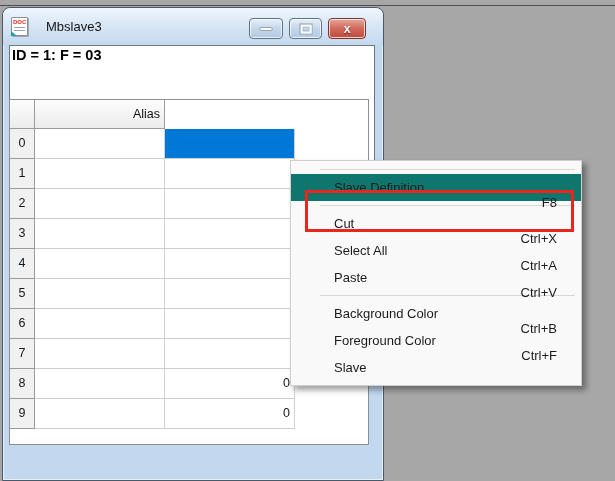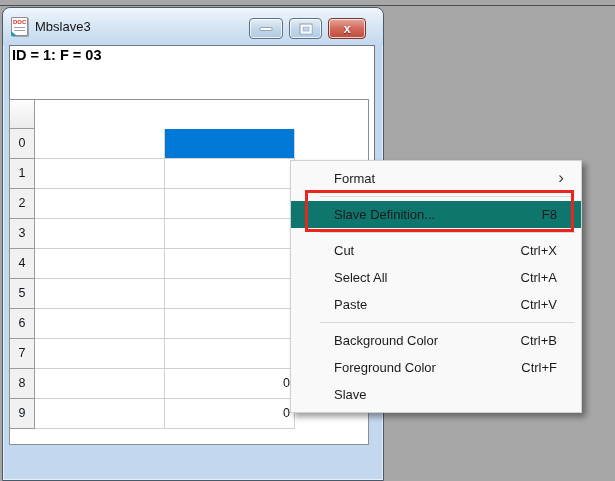--- a/index.html
+++ b/index.html
@@ -17,21 +17,21 @@
               display:flex; align-items:center;
               background:linear-gradient(#f0f6fc, #d9e7f5 45%, #c3d8ee); }
   .doc-icon { position:relative; width:17px; height:19px; background:#fdfdfd;
               border:1px solid #8a8f96; border-radius:1px; box-shadow:1px 1px 0 rgba(90,100,110,.45); }
   .doc-icon .doc-word { position:absolute; left:1px; top:1px; font-size:6px; font-weight:bold;
               color:#e03020; letter-spacing:0; line-height:6px; }
   .doc-icon .doc-line1, .doc-icon .doc-line2 { position:absolute; left:2px; height:1px; background:#9aa2aa; width:11px; }
   .doc-icon .doc-line1 { top:9px; } .doc-icon .doc-line2 { top:12px; }
   .doc-icon .doc-curl { position:absolute; left:-1px; bottom:-1px; width:6px; height:5px;
               background:#2e9aa8; clip-path:polygon(0 100%, 100% 100%, 0 0); }
-  .window-title { margin-left:7px; font-size:13px; color:#141414; }
+  .window-title { margin-left:18px; font-size:13px; color:#141414; }
 
   .win-controls { position:absolute; top:10px; left:246px; display:flex; gap:6px; }
   .win-btn { height:21px; border-radius:4px; position:relative;
              border:1px solid #5f7187; box-shadow:inset 0 0 0 1px rgba(255,255,255,.75); }
   .btn-blue { background:linear-gradient(#e6eff8, #c4d7ea 50%, #b0c9e2); }
   .btn-min { width:34px; } .btn-restore { width:33px; } 
   .btn-close { width:38px; background:linear-gradient(#e6a89c, #d2695c 50%, #c04a3c);
                border-color:#7e3228; }
   .glyph-min { position:absolute; left:50%; top:50%; transform:translate(-50%,-50%);
                width:13px; height:4px; background:#fcfdfe; border:1px solid #94a2b2; border-radius:1px; }
@@ -67,21 +67,21 @@
   .cell.value { width:130px; text-align:right; padding-right:4px; }
   .cell.selected { background:#0078d7; }
   .rowfiller { flex:1; background:#fff; }
 
   
   .context-menu { position:absolute; left:290px; top:160px; width:292px; z-index:5;
                   background:#f9f9f9; border:1px solid #cfcfcf; padding:4px 0;
                   box-shadow:4px 4px 6px rgba(0,0,0,.38); font-size:13px; color:#1b1b1b; }
   .menu-item { position:relative; height:27px; line-height:27px; padding-left:43px; }
   .menu-item.highlighted { background:#0f766e; }
-  .menu-shortcut { position:absolute; right:24px; top:0; line-height:27px; }
+  .menu-shortcut { position:absolute; right:24px; top:15px; line-height:27px; }
   .submenu-arrow { position:absolute; right:17px; top:0; line-height:26px; font-size:17px; color:#3f3f3f; }
   .menu-separator { height:1px; background:#d8d8d8; margin:4px 6px 4px 29px; }
 
   
   .annotation-rect { position:absolute; left:305px; top:190px; width:269px; height:42px;
                      border:3px solid #e8261d; z-index:6; pointer-events:none; }
 </style>
 </head>
 <body>
 
@@ -109,20 +109,21 @@
         </div>
       </div>
     </div>
 
     <div class="client">
       <div class="status-line">ID = 1: F = 03</div>
 
       <div class="grid">
         <div class="grid-header-row">
           <div class="hcell corner"></div>
+          <div class="hcell alias">Alias</div>
           <div class="hfiller"></div>
         </div>
 
         <div class="grid-row">
           <div class="rowhdr">0</div>
           <div class="cell alias"></div>
           <div class="cell value selected"></div>
           <div class="rowfiller"></div>
         </div>
         <div class="grid-row">
@@ -177,24 +178,20 @@
           <div class="rowhdr">9</div>
           <div class="cell alias"></div>
           <div class="cell value">0</div>
           <div class="rowfiller"></div>
         </div>
       </div>
     </div>
   </div>
 
   <div class="context-menu">
-    <div class="menu-item">
-      <span>Format</span>
-      <span class="submenu-arrow">›</span>
-    </div>
     <div class="menu-separator"></div>
     <div class="menu-item highlighted">
       <span>Slave Definition...</span>
       <span class="menu-shortcut">F8</span>
     </div>
     <div class="menu-separator"></div>
     <div class="menu-item">
       <span>Cut</span>
       <span class="menu-shortcut">Ctrl+X</span>
     </div>

